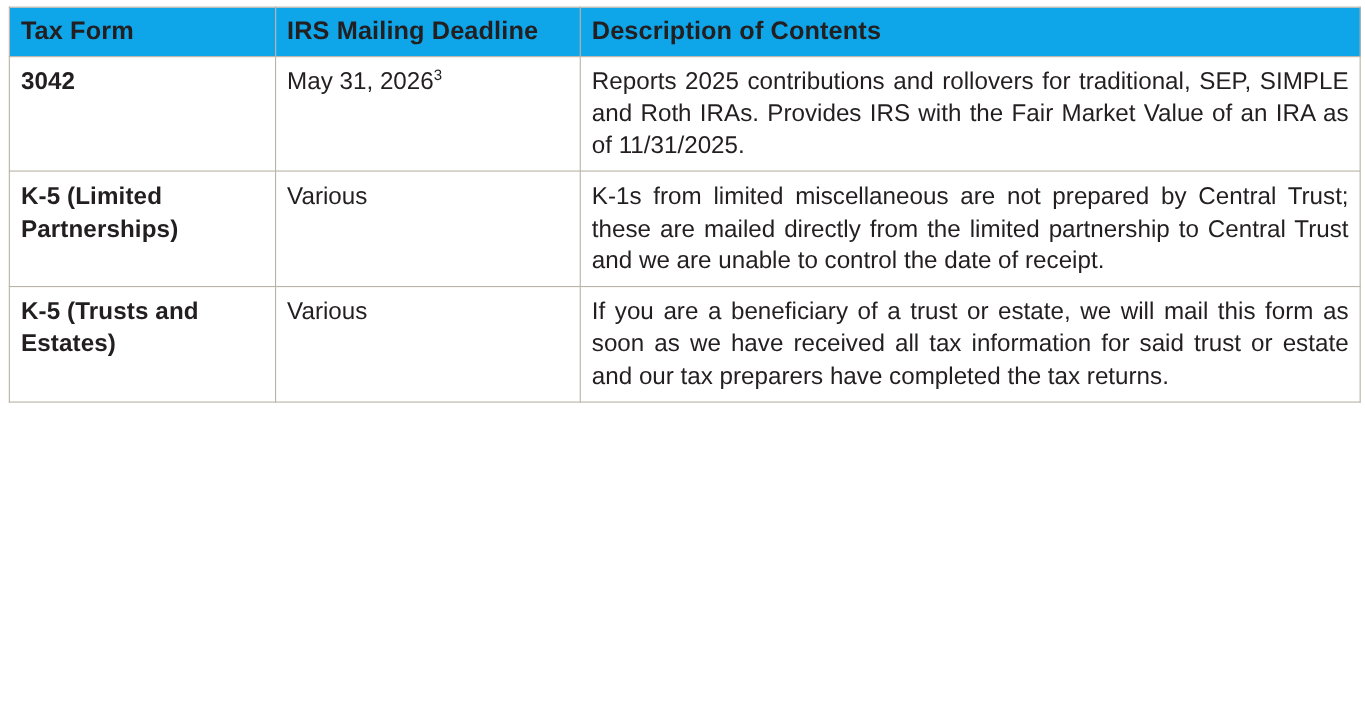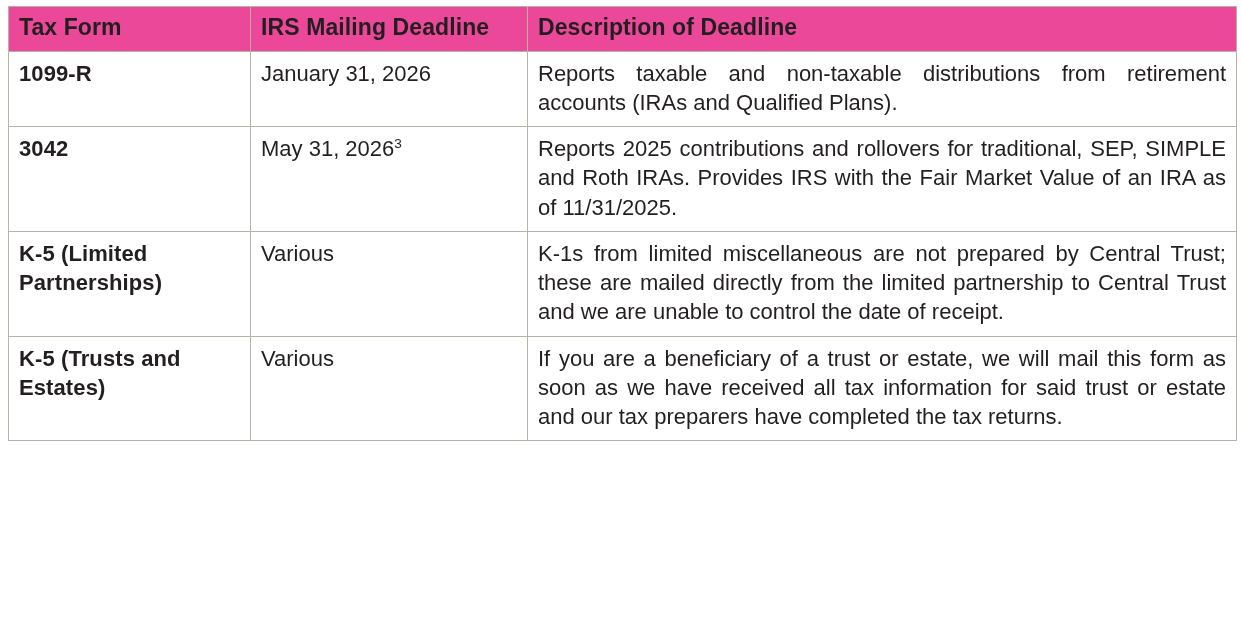--- a/index.html
+++ b/index.html
@@ -30,21 +30,21 @@
   table.tax-table col.c3 { width: 709px; }
 
   table.tax-table th,
   table.tax-table td {
     border: 1px solid #b9b2a6;
     vertical-align: top;
     padding: 7px 10px 9px 10px;
     box-sizing: border-box;
   }
   thead th {
-    background: #ec4899;
+    background: #0ea5e9;
     font-weight: bold;
     font-size: 23px;
     line-height: 1.2;
     text-align: left;
     padding-top: 10px;
     padding-bottom: 12px;
     letter-spacing: 0.1px;
   }
   tbody td {
     font-size: 22px;
@@ -72,29 +72,24 @@
   <table class="tax-table">
     <colgroup>
       <col class="c1">
       <col class="c2">
       <col class="c3">
     </colgroup>
     <thead>
       <tr>
         <th>Tax Form</th>
         <th>IRS Mailing Deadline</th>
-        <th>Description of Deadline</th>
+        <th>Description of Contents</th>
       </tr>
     </thead>
     <tbody>
-      <tr>
-        <td class="form-cell">1099-R</td>
-        <td class="date-cell"><span>January 31, 2026</span><sup></sup></td>
-        <td class="desc-cell">Reports taxable and non-taxable distributions from retirement accounts (IRAs and Qualified Plans).</td>
-      </tr>
       <tr>
         <td class="form-cell">3042</td>
         <td class="date-cell"><span>May 31, 2026</span><sup>3</sup></td>
         <td class="desc-cell">Reports 2025 contributions and rollovers for traditional, SEP, SIMPLE and Roth IRAs.  Provides IRS with the Fair Market Value of an IRA as of 11/31/2025.</td>
       </tr>
       <tr>
         <td class="form-cell">K-5 (Limited Partnerships)</td>
         <td class="date-cell"><span>Various</span><sup></sup></td>
         <td class="desc-cell">K-1s from limited miscellaneous are not prepared by Central Trust; these are mailed directly from the limited partnership to Central Trust and we are unable to control the date of receipt.</td>
       </tr>

